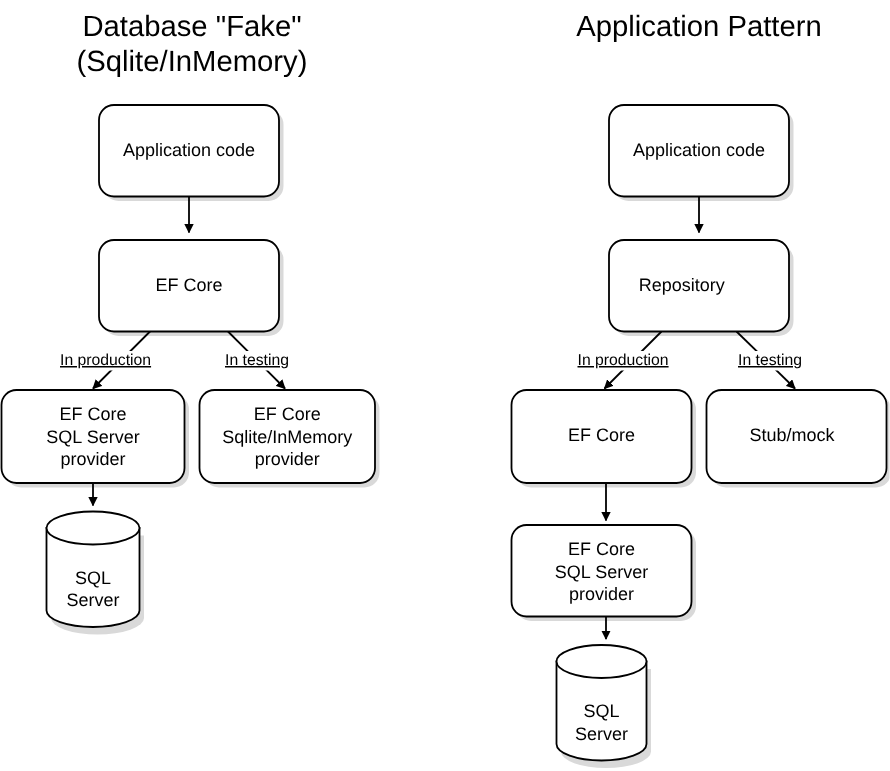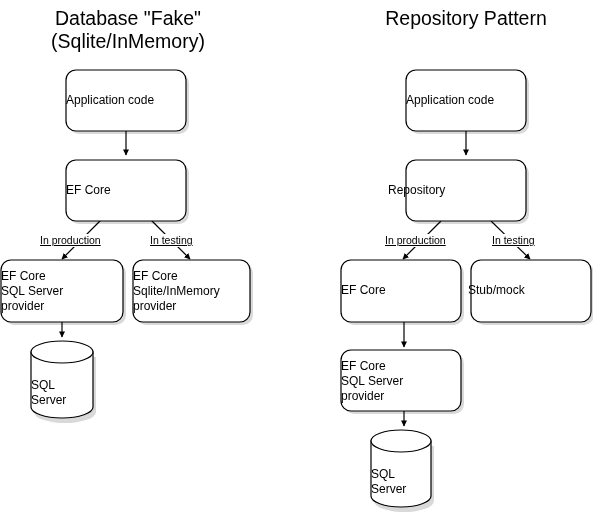--- a/index.html
+++ b/index.html
@@ -37,21 +37,21 @@
     line-height: 23px;
     color: #000000;
     white-space: pre-line;
     letter-spacing: 0px;
   }
   #title-left  { left: 8px;   top: 7px;  width: 240px; }
   #title-right { left: 340px; top: 7px;  width: 252px; }
 
   .node-label {
     position: absolute;
-    text-align: left;
+    text-align: center;
     font-size: 12px;
     line-height: 15px;
     color: #000000;
     white-space: pre-line;
     pointer-events: none;
   }
   .edge-label {
     position: absolute;
     text-align: center;
     font-size: 10.5px;
@@ -136,38 +136,38 @@
       <rect x="341" y="350" width="120" height="61" rx="10" ry="10"></rect>
     </g>
     <g>
       <path d="M 371 441 v 55 a 30 11 0 0 0 60 0 v -55 z" fill="#ffffff" stroke="#000000" stroke-width="1.2"></path>
       <ellipse cx="401" cy="441" rx="30" ry="11" fill="#ffffff" stroke="#000000" stroke-width="1.2"></ellipse>
     </g>
   </svg>
 
   <div class="col-title" id="title-left">Database "Fake"
 (Sqlite/InMemory)</div>
-  <div class="col-title" id="title-right">Repository Pattern</div>
+  <div class="col-title" id="title-right">Application Pattern</div>
 
   <div class="node-label" style="left:66px;  top:93px;  width:120px;">Application code</div>
   <div class="node-label" style="left:66px;  top:183px; width:120px;">EF Core</div>
   <div class="node-label" style="left:1px;   top:269px; width:122px;">EF Core
 SQL Server
 provider</div>
   <div class="node-label" style="left:133px; top:269px; width:117px;">EF Core
 Sqlite/InMemory
 provider</div>
   <div class="node-label" style="left:31px;  top:378px; width:62px;">SQL
 Server</div>
 
   <div class="edge-label" style="left:38px;  top:234px;">In production</div>
   <div class="edge-label" style="left:148px; top:234px;">In testing</div>
 
   <div class="node-label" style="left:406px; top:93px;  width:120px;">Application code</div>
-  <div class="node-label" style="left:388px; top:183px; width:97px;">Repository</div>
+  <div class="node-label" style="left:406px; top:183px; width:97px;">Repository</div>
   <div class="node-label" style="left:341px; top:283px; width:120px;">EF Core</div>
   <div class="node-label" style="left:452px; top:283px; width:120px;padding-left:16px;">Stub/mock</div>
   <div class="node-label" style="left:341px; top:359px; width:120px;">EF Core
 SQL Server
 provider</div>
   <div class="node-label" style="left:371px; top:467px; width:60px;">SQL
 Server</div>
 
   <div class="edge-label" style="left:383px; top:234px;">In production</div>
   <div class="edge-label" style="left:490px; top:234px;">In testing</div>

